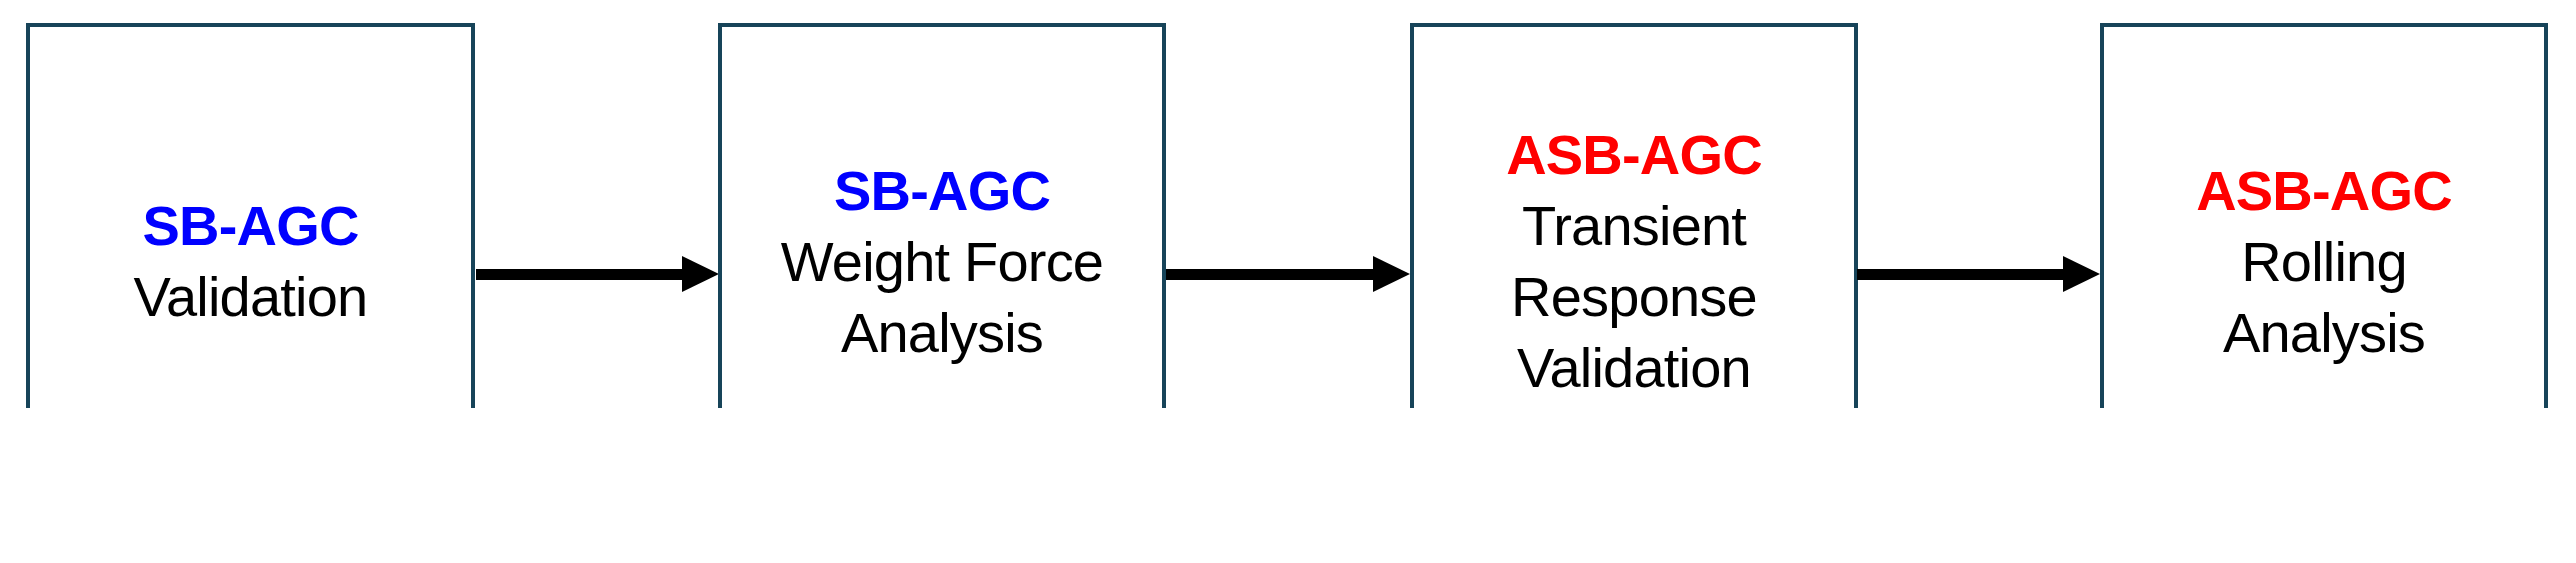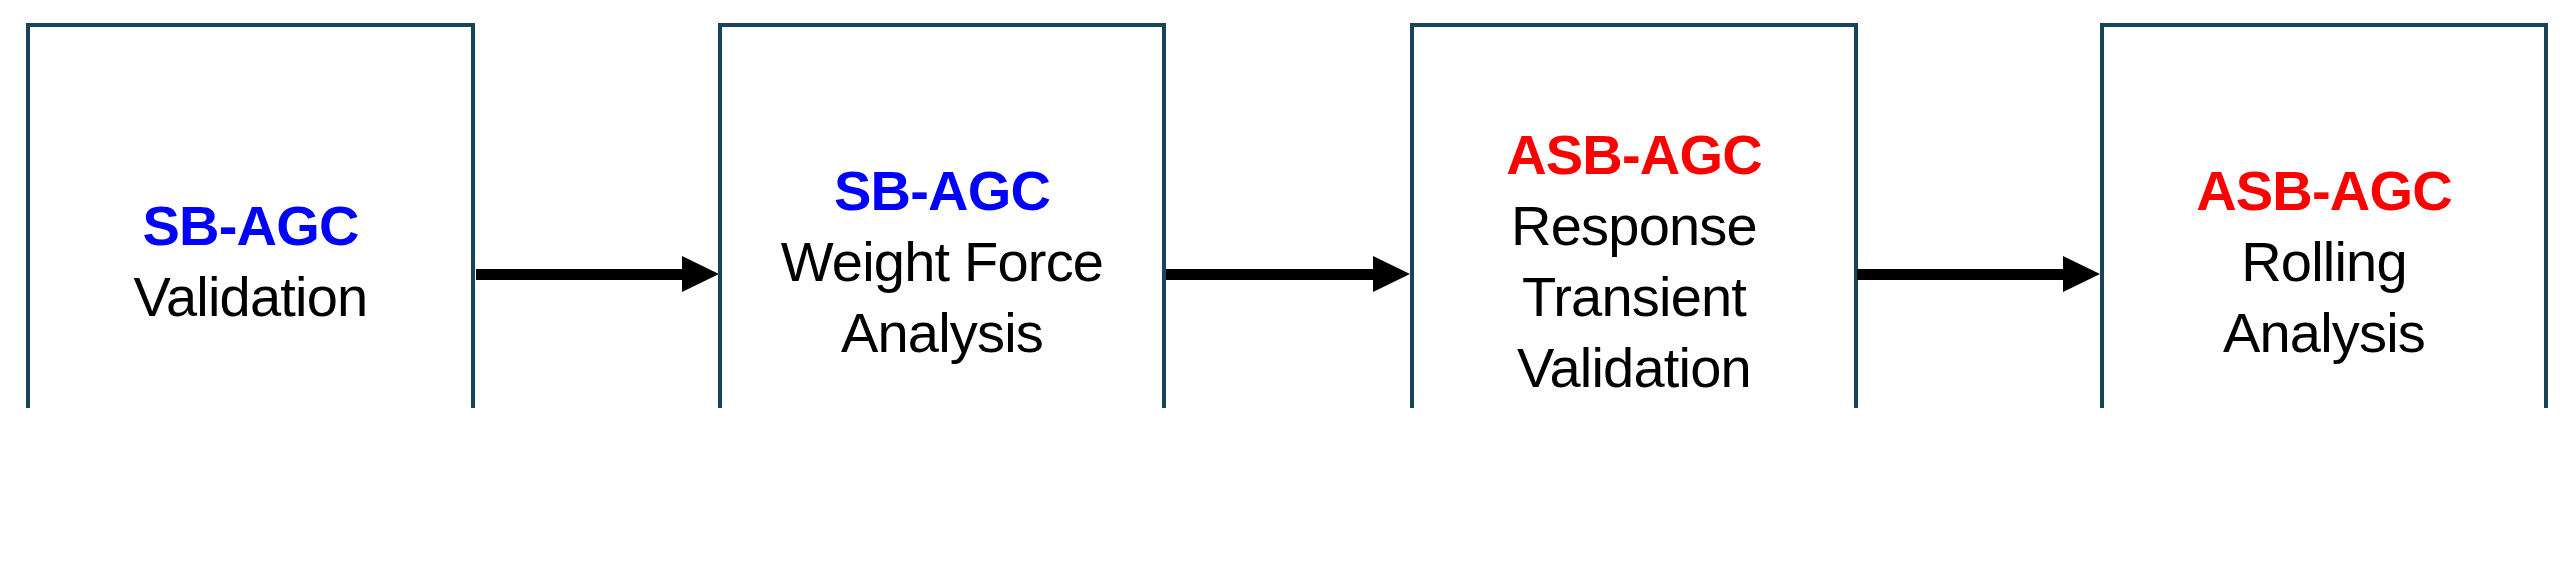--- a/index.html
+++ b/index.html
@@ -106,22 +106,22 @@
   </div>
 
   <div class="arrow arrow2">
     <div class="arrow-shaft"></div>
     <div class="arrow-head"></div>
   </div>
 
   <div class="flow-box box3">
     <div class="box-text">
       <div class="box-title" style="color: rgb(255, 0, 0);">ASB-AGC</div>
+      <div class="box-line">Transient</div>
       <div class="box-line">Response</div>
-      <div class="box-line">Transient</div>
       <div class="box-line">Validation</div>
     </div>
   </div>
 
   <div class="arrow arrow3">
     <div class="arrow-shaft"></div>
     <div class="arrow-head"></div>
   </div>
 
   <div class="flow-box box4">

